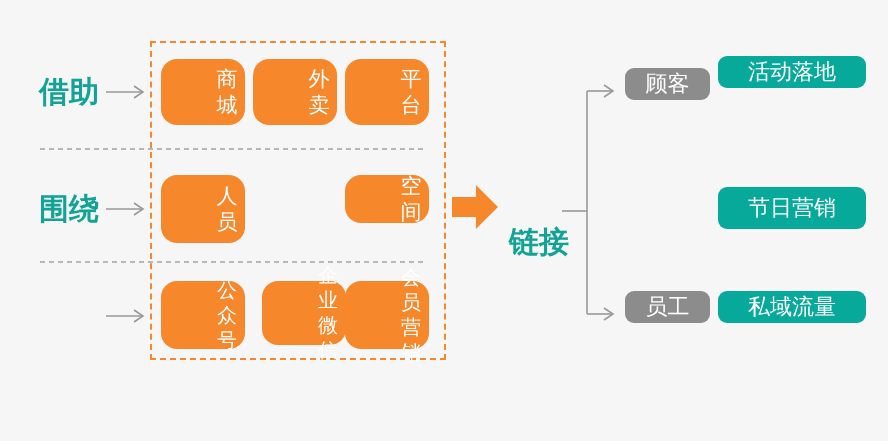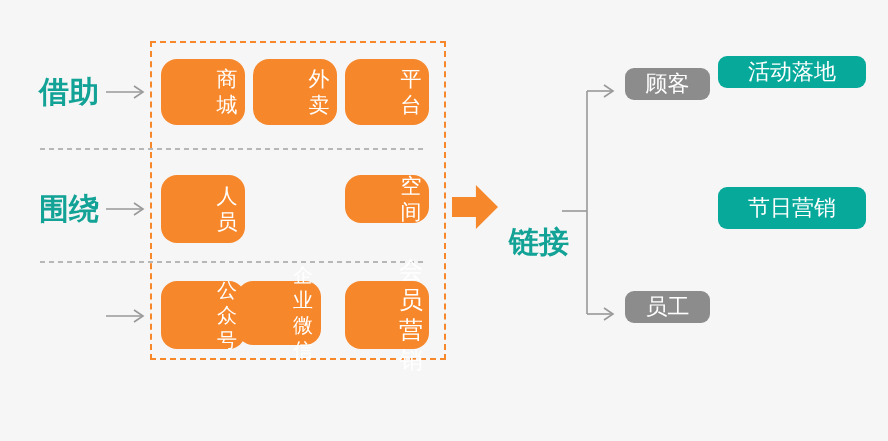--- a/index.html
+++ b/index.html
@@ -121,26 +121,27 @@
   <div class="row-label" style="top:189px">围绕</div>
 
   <div class="chip" style="left:161px;top:59px;height:66px">商城</div>
   <div class="chip" style="left:253px;top:59px;height:66px">外卖</div>
   <div class="chip" style="left:345px;top:59px;height:66px">平台</div>
 
   <div class="chip" style="left:161px;top:175px;height:68px">人员</div>
   <div class="chip" style="left:345px;top:175px;height:48px">空间</div>
 
   <div class="chip" style="left:161px;top:281px;height:68px;font-size:20px">公众号</div>
-  <div class="chip" style="left:237px;top:281px;height:64px;font-size:20px">企业
+  <div class="chip" style="left:262px;top:281px;height:64px;font-size:20px">企业
 微信</div>
-  <div class="chip" style="left:345px;top:281px;height:68px;font-size:24px">会员
+  <div class="chip" style="left:345px;top:281px;height:68px;font-size:20px">会员
 营销</div>
 
   <div class="block-arrow"></div>
   <div class="link-label">链接</div>
 
   <div class="node gray" style="top:68px">顾客</div>
   <div class="node teal" style="top:56px">活动落地</div>
   <div class="node teal" style="top:187px;height:42px">节日营销</div>
   <div class="node gray" style="top:291px">员工</div>
+  <div class="node teal" style="top:291px">私域流量</div>
 
 </div>
 
 </body></html>

